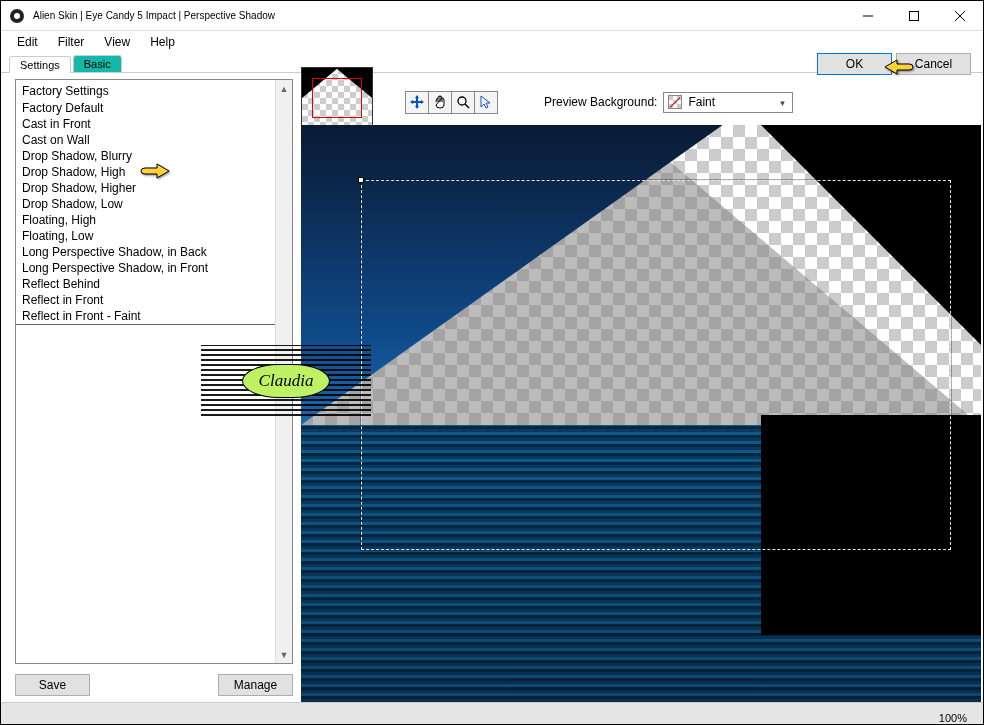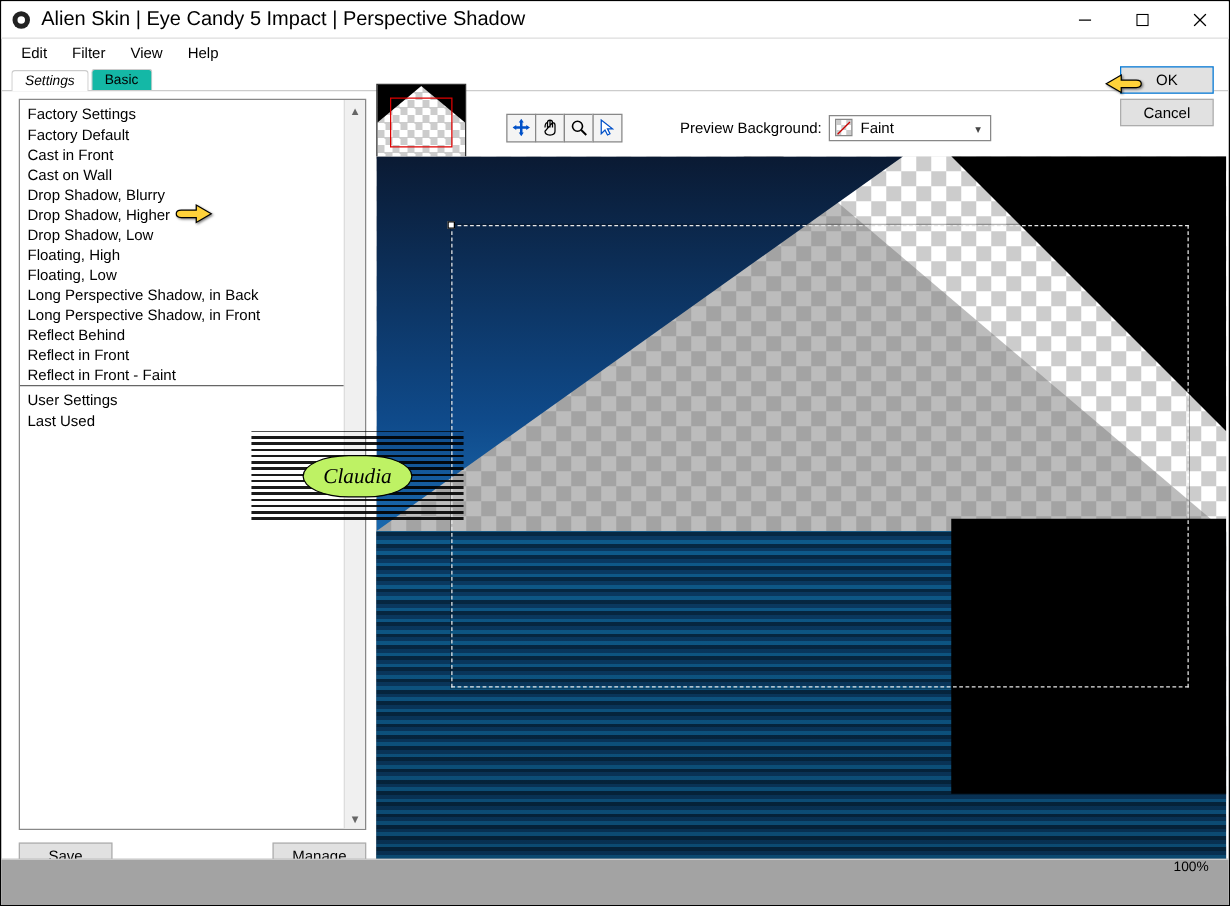--- a/index.html
+++ b/index.html
@@ -18,21 +18,21 @@
   .titlebar {
     height: 30px;
     display: flex;
     align-items: center;
     background: #fff;
     border-bottom: 1px solid #ddd;
   }
   .titlebar .app-icon {
     width: 16px; height: 16px; margin: 0 8px;
   }
-  .titlebar .title { flex: 1; font-size: 16px; }
+  .titlebar .title { flex: 1; font-size: 10px; }
   .win-btn {
     width: 46px; height: 30px;
     display: flex; align-items: center; justify-content: center;
     font-family: "Segoe UI Symbol", sans-serif;
   }
 
   
   .menubar {
     height: 22px;
     display: flex;
@@ -52,21 +52,21 @@
     gap: 2px;
     font-size: 11px;
   }
   .tab {
     padding: 2px 10px;
     border: 1px solid #ccc;
     border-bottom: none;
     background: #14b8a6;
     border-radius: 3px 3px 0 0;
   }
-  .tab.active { background: #fff; position: relative; top: 1px; font-style: italic; }
+  .tab.active { background: #fff; position: relative; top: 1px; }
 
   
   .main {
     position: absolute;
     top: 72px; left: 0; right: 0; bottom: 22px;
     display: flex;
   }
 
   .left-panel {
     width: 300px;
@@ -178,21 +178,21 @@
   }
   .dropdown .dd-swatch::after {
     content:""; position:absolute; left:-1px;right:-1px;top:6px;height:1px;background:#c00;
     transform: rotate(-45deg);
   }
   .dropdown .dd-arrow { position:absolute; right:2px; top:3px; width:16px;height:15px;display:flex;align-items:center;justify-content:center;font-size:9px;color:#444;}
 
   .ok-cancel {
     position: absolute;
     right: 12px; top: -20px;
-    display:flex; flex-direction: column; gap: 4px;
+    display:flex; flex-direction: row; gap: 4px;
   }
   .ok-cancel .btn { width: 68px; height: 22px; }
   .ok-cancel .btn.ok { border: 1px solid #0078d7; }
 
   .preview {
     flex:1;
     position: relative;
     background: repeating-conic-gradient(#fff 0 25%, #ccc 0 50%) 0 0 / 24px 24px;
     overflow: hidden;
     margin-right: 2px;
@@ -227,24 +227,24 @@
   }
   .sel-rect {
     position:absolute; left:60px; top:55px; width:590px; height:370px;
     border: 1px dashed #e8e8e8;
     box-shadow: 0 0 0 1px rgba(0,0,0,0.3);
   }
   .sel-handle { position:absolute; width:6px;height:6px;background:#fff;border:1px solid #000; left:-4px; top:-4px;}
 
   
   .statusbar {
-    position:absolute; left:0; right:0; bottom:0; height:37px;
+    position:absolute; left:0; right:0; bottom:0; height:22px;
     border-top:1px solid #ccc;
-    background:#a3a3a3;
-    display:flex; justify-content:flex-end; align-items:flex-start;
+    background:#e5e5e5;
+    display:flex; justify-content:flex-end; align-items:flex-end;
     padding-right:16px;
     font-size:11px;
   }
 
   
   .pointer-hand {
     position: absolute;
     width: 32px; height: 20px;
     pointer-events: none;
     z-index: 1000;
@@ -321,33 +321,30 @@
 <div class="main">
 
   <div class="left-panel">
     <div class="listbox">
       <div class="list-factory">
         <div class="list-section-header">Factory Settings</div>
         <div class="list-item">Factory Default</div>
         <div class="list-item">Cast in Front</div>
         <div class="list-item">Cast on Wall</div>
         <div class="list-item">Drop Shadow, Blurry</div>
+        <div class="list-item">Drop Shadow, High</div>
         <div class="list-item">Drop Shadow, Higher</div>
         <div class="list-item">Drop Shadow, Low</div>
         <div class="list-item">Floating, High</div>
         <div class="list-item">Floating, Low</div>
         <div class="list-item">Long Perspective Shadow, in Back</div>
         <div class="list-item">Long Perspective Shadow, in Front</div>
         <div class="list-item">Reflect Behind</div>
         <div class="list-item">Reflect in Front</div>
         <div class="list-item">Reflect in Front - Faint</div>
-      </div>
-      <div>
-        <div class="list-section-header">User Settings</div>
-        <div class="list-item">Last Used</div>
       </div>
       <div class="scrollbar-v">
         <div class="scroll-btn">▲</div>
         <div style="flex:1"></div>
         <div class="scroll-btn">▼</div>
       </div>
     </div>
     <div class="left-buttons">
       <div class="btn">Save</div>
       <div class="btn">Manage</div>

